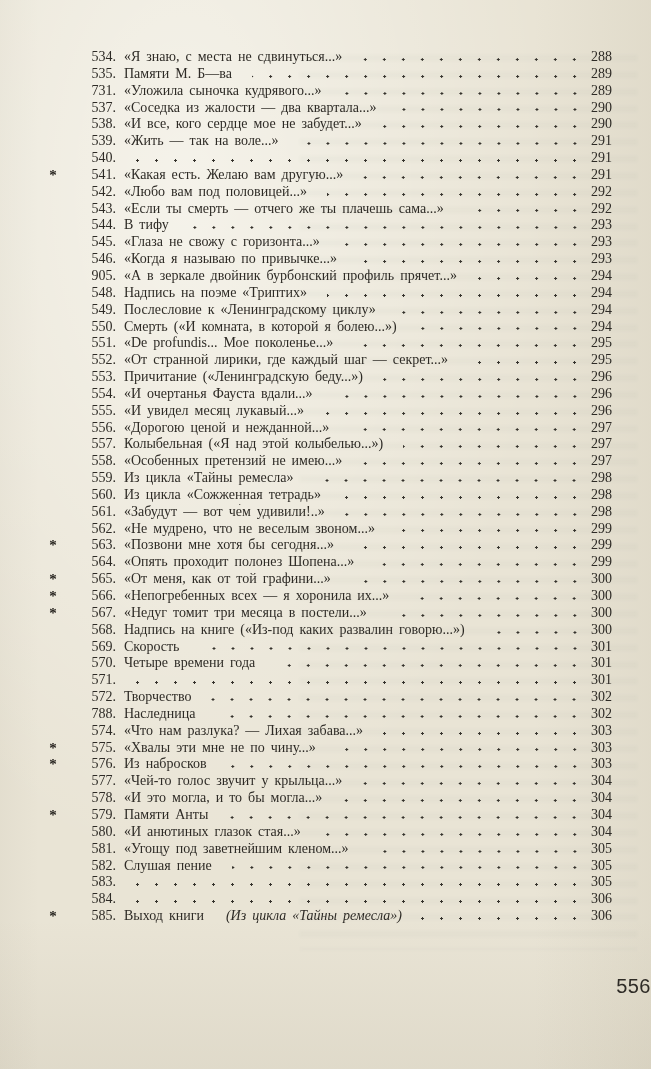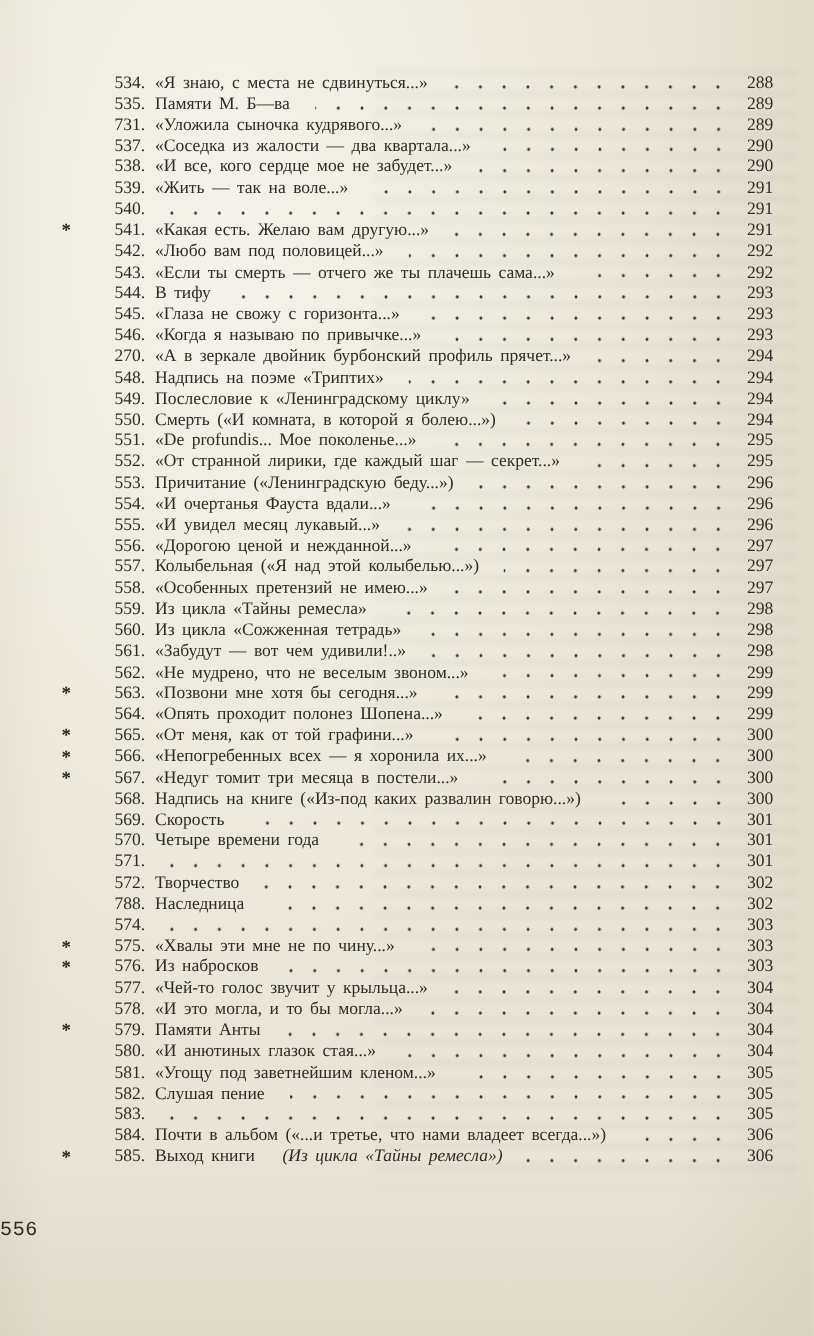--- a/index.html
+++ b/index.html
@@ -25,21 +25,21 @@
     background:repeating-linear-gradient(
       to bottom,
       rgba(0,0,0,0) 0px, rgba(0,0,0,0) 5px,
       rgba(135,150,135,0.07) 5px, rgba(135,150,135,0.07) 11px,
       rgba(0,0,0,0) 11px, rgba(0,0,0,0) 16.85px);
     filter:blur(1.5px);
     opacity:.8;
   }
   .toc{
     position:absolute;
-    top:59px;left:70px;right:26px;
+    top:49px;left:70px;right:26px;
     color:#2e2b26;
     font-family:Liberation Serif, serif;
   }
   .row{
     display:flex;
     align-items:baseline;
     height:16.85px;
     line-height:16.85px;
     font-size:14px;
     white-space:nowrap;
@@ -73,28 +73,28 @@
     align-self:stretch;
     background-image:radial-gradient(circle, #35322c 1.05px, rgba(0,0,0,0) 1.35px);
     background-size:19px 9px;
     background-repeat:repeat-x;
     background-position:right 7px bottom 2px;
     margin-left:4px;
   }
   .pagenum{
     flex:none;
     width:34px;
-    text-align:center;
+    text-align:left;
   }
   .footer{
     position:absolute;
     top:975px;left:0;right:0;
-    text-align:left;
-    font-family:Liberation Mono, monospace;
-    font-size:16px;
+    text-align:right;
+    font-family:Liberation Sans, sans-serif;
+    font-size:20px;
     letter-spacing:.5px;
     color:#2e2b26;
   }
 </style>
 </head>
 <body>
 
 <div class="paper-vignette"></div>
 <div class="bleed-through"></div>
 
@@ -197,21 +197,21 @@
   <div class="row">
     <span class="star"></span>
     <span class="num">546.</span>
     <span class="title"><span class="title-text">«Когда я называю по привычке...»</span><span class="title-italic"></span></span>
     <span class="leader"></span>
     <span class="pagenum">293</span>
   </div>
 
   <div class="row">
     <span class="star"></span>
-    <span class="num">270.</span>
+    <span class="num">905.</span>
     <span class="title"><span class="title-text">«А в зеркале двойник бурбонский профиль прячет...»</span><span class="title-italic"></span></span>
     <span class="leader"></span>
     <span class="pagenum">294</span>
   </div>
 
   <div class="row">
     <span class="star"></span>
     <span class="num">548.</span>
     <span class="title"><span class="title-text">Надпись на поэме «Триптих»</span><span class="title-italic"></span></span>
     <span class="leader"></span>
@@ -413,20 +413,21 @@
     <span class="star"></span>
     <span class="num">788.</span>
     <span class="title"><span class="title-text">Наследница</span><span class="title-italic"></span></span>
     <span class="leader"></span>
     <span class="pagenum">302</span>
   </div>
 
   <div class="row">
     <span class="star"></span>
     <span class="num">574.</span>
+    <span class="title"><span class="title-text">«Что нам разлука? — Лихая забава...»</span><span class="title-italic"></span></span>
     <span class="leader"></span>
     <span class="pagenum">303</span>
   </div>
 
   <div class="row">
     <span class="star">*</span>
     <span class="num">575.</span>
     <span class="title"><span class="title-text">«Хвалы эти мне не по чину...»</span><span class="title-italic"></span></span>
     <span class="leader"></span>
     <span class="pagenum">303</span>
@@ -491,21 +492,20 @@
   <div class="row">
     <span class="star"></span>
     <span class="num">583.</span>
     <span class="leader"></span>
     <span class="pagenum">305</span>
   </div>
 
   <div class="row">
     <span class="star"></span>
     <span class="num">584.</span>
-    <span class="title"><span class="title-text">Почти в альбом («...и третье, что нами владеет всегда...»)</span><span class="title-italic"></span></span>
     <span class="leader"></span>
     <span class="pagenum">306</span>
   </div>
 
   <div class="row">
     <span class="star">*</span>
     <span class="num">585.</span>
     <span class="title"><span class="title-text">Выход книги </span><span class="title-italic">(Из цикла «Тайны ремесла»)</span></span>
     <span class="leader"></span>
     <span class="pagenum">306</span>

